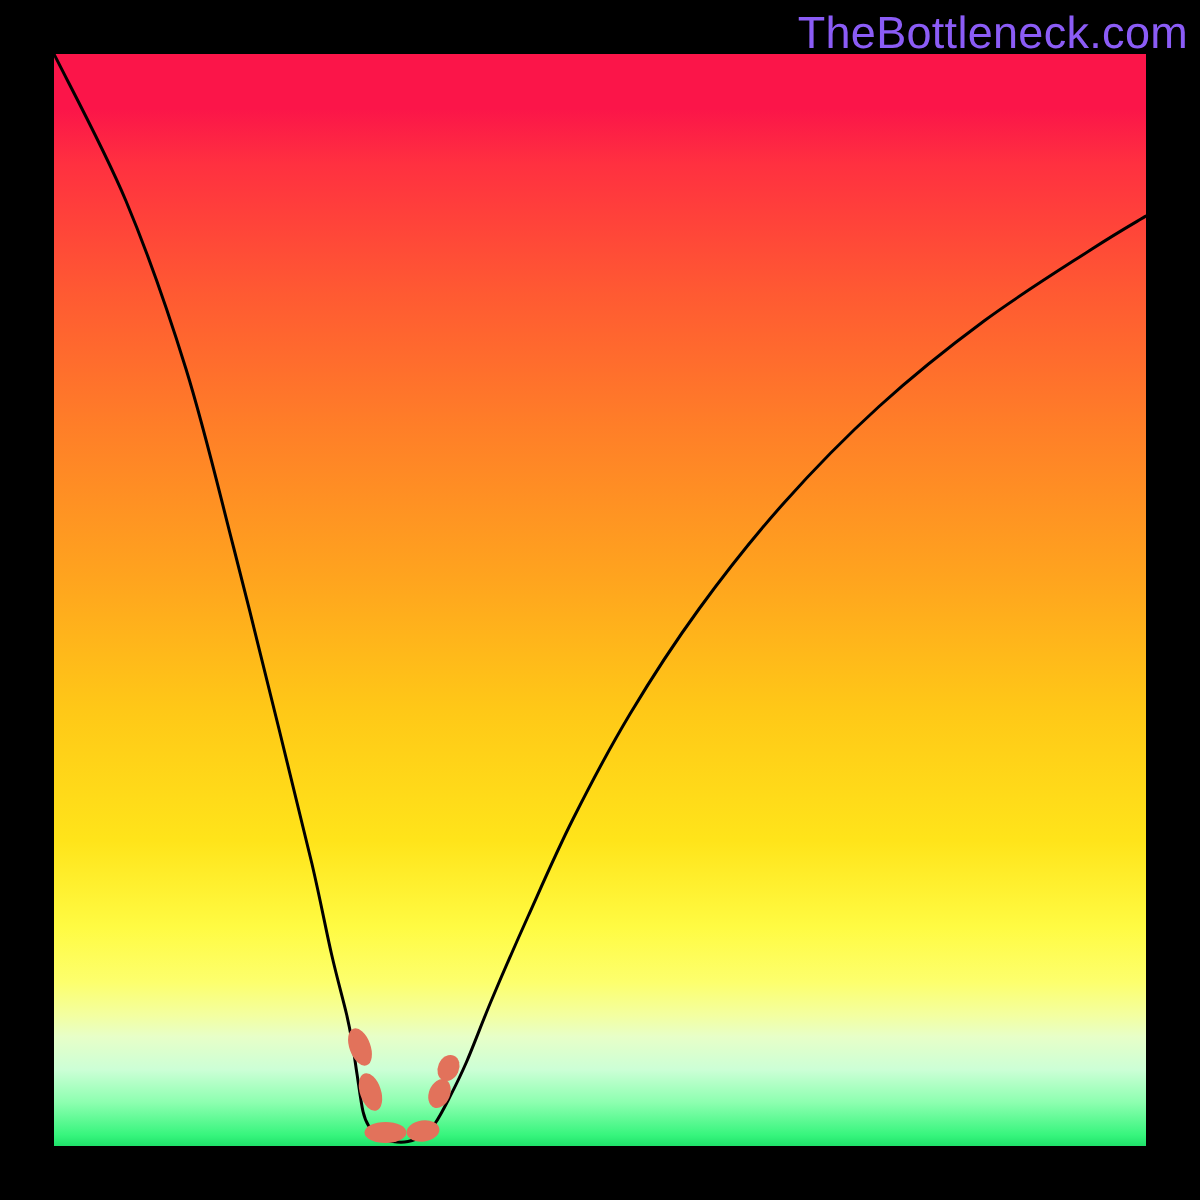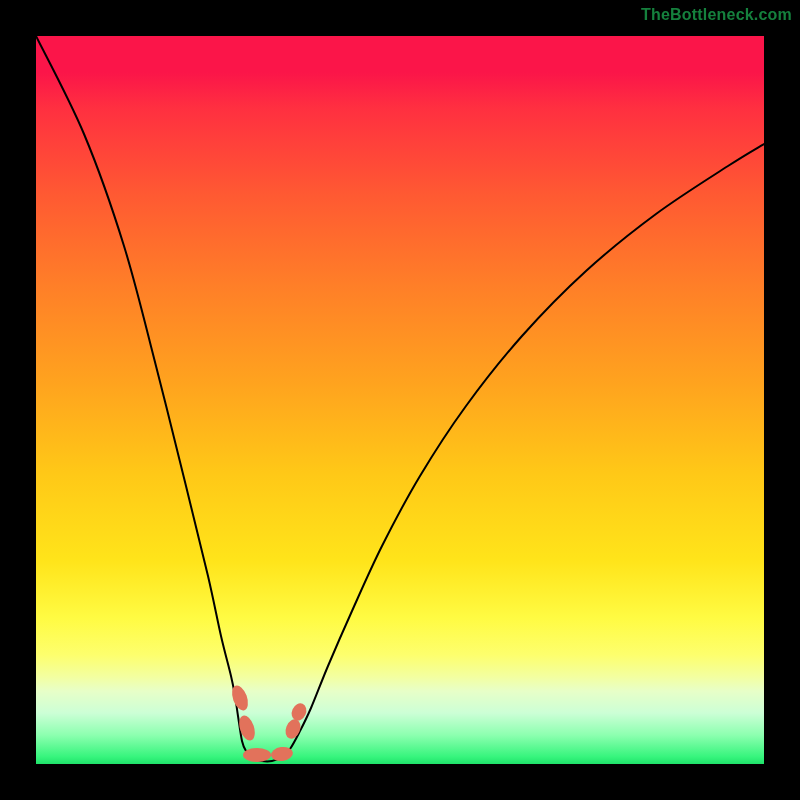--- a/index.html
+++ b/index.html
@@ -41,23 +41,23 @@
       #ccffd6 93%,
       #8dffb0 96%,
       #37f57d 99%,
       #1fe26a 100%);
     overflow: hidden;
   }
   .watermark {
     position: absolute;
     top: 6px;
     right: 8px;
-    color: #15803d;
-    font-size: 16px;
-    font-weight: 700;
+    color: #8b5cf6;
+    font-size: 30px;
+    font-weight: 400;
     letter-spacing: 0.2px;
   }
   svg.curve {
     position: absolute;
     left: 0;
     top: 0;
     width: 728px;
     height: 728px;
   }
   .marker {

